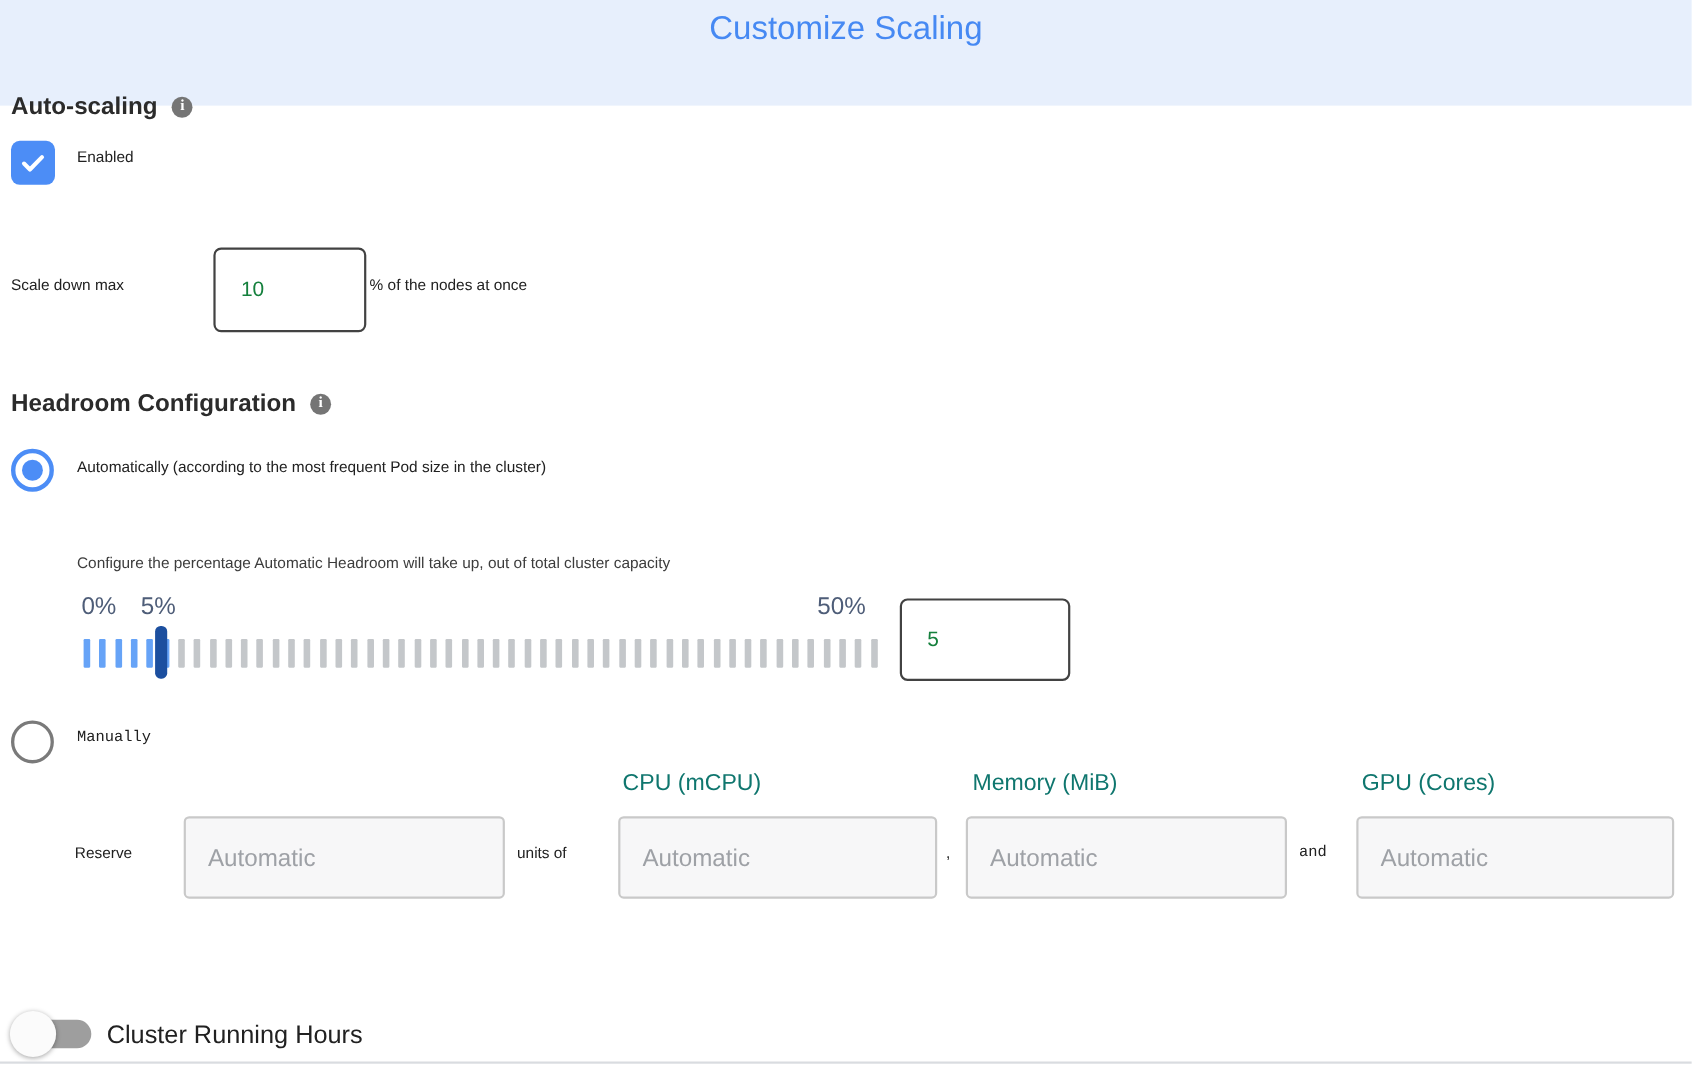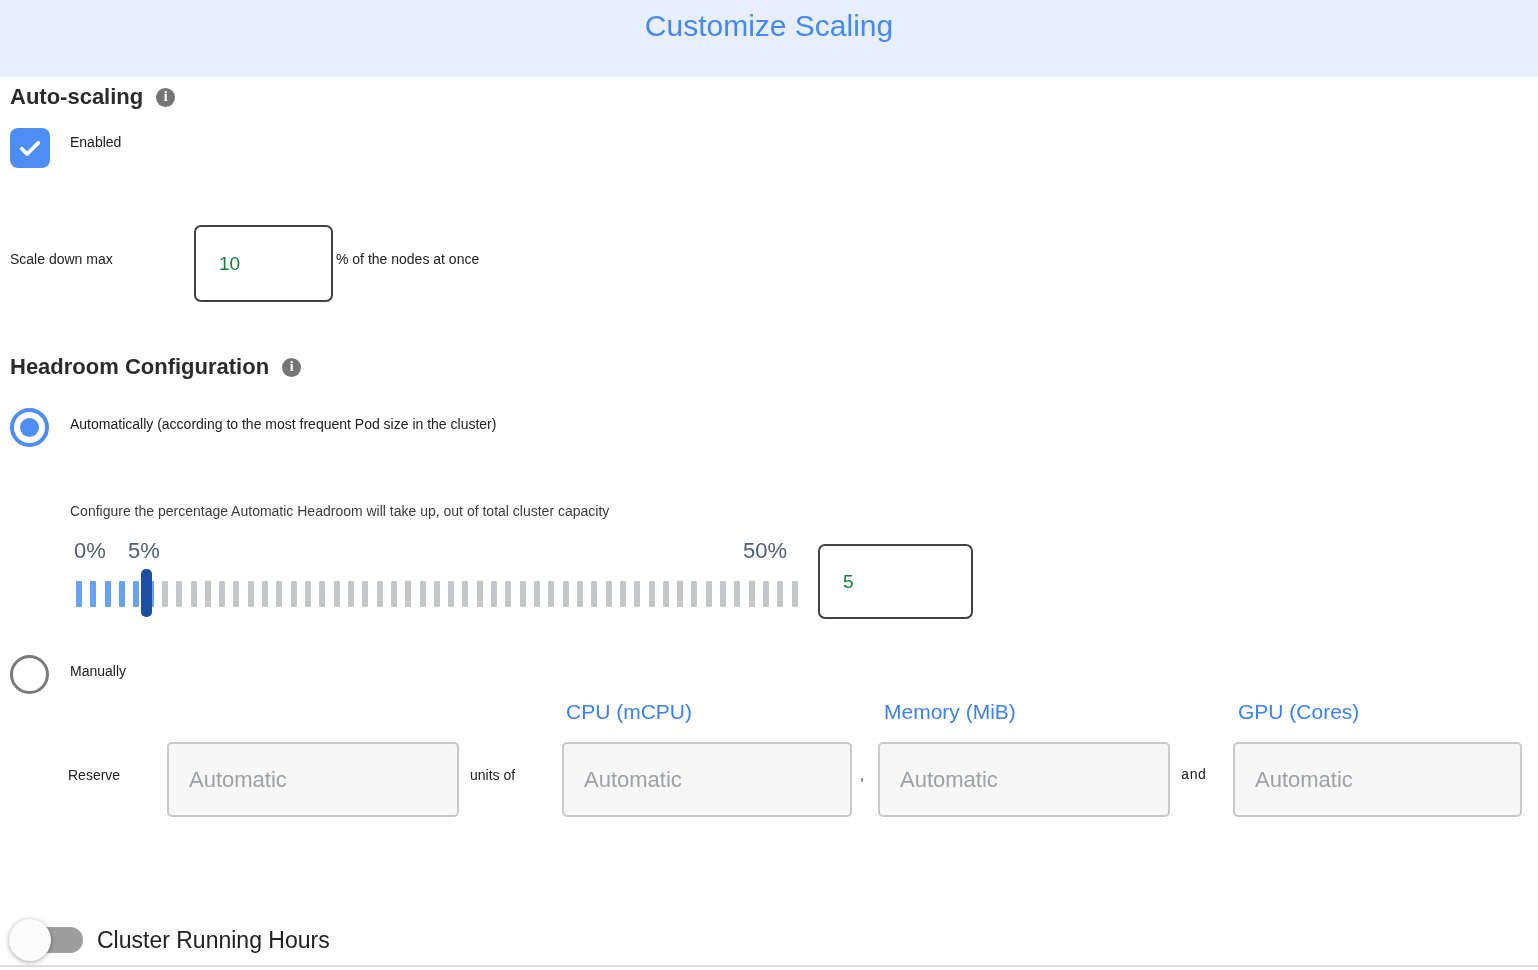--- a/index.html
+++ b/index.html
@@ -8,21 +8,21 @@
     font-family: "Liberation Sans", sans-serif;
     background: #ffffff;
     position: relative;
     overflow: hidden;
     color: #212121;
   }
   .abs { position: absolute; }
 
   
   .banner {
-    left: 0; top: 0; width: 1538px; height: 77px;
+    left: 0; top: 0; width: 1538px; height: 96px;
     background: var(--header-bg, #E7EFFC);
     text-align: center;
   }
   .banner-title {
     display: inline-block;
     margin-top: 9px;
     font-size: 30px;
     color: var(--title-blue, #4689F3);
   }
 
@@ -108,21 +108,21 @@
   .tick.active { background: var(--tick-active, #66A3F7); }
   .slider-handle {
     position: absolute; top: 31px;
     width: 11px; height: 48px;
     border-radius: 5px;
     background: var(--handle-navy, #1C4F9F);
     cursor: grab;
   }
 
   
-  .col-header { font-size: 21px; color: #3b82f6; white-space: nowrap; }
+  .col-header { font-size: 21px; color: #0f766e; white-space: nowrap; }
   .auto-input {
     background: #F7F7F8;
     border: 2px solid #C9C9C9;
     border-radius: 5px;
     font-family: "Liberation Sans", sans-serif;
     font-size: 22px;
     color: #212121;
     padding-left: 20px;
     outline: none;
   }
@@ -235,21 +235,21 @@
       <div class="tick"></div>
       <div class="tick"></div>
     </div>
   <div class="slider-handle" id="slider-handle" style="left: 65.1px;"></div>
 </div>
 <input class="abs value-input" style="left: 818px; top: 544px; width: 155px; height: 75px;" value="5">
 
 <div class="abs radio" style="left:10px; top:655px;" id="radio-manual">
   
 </div>
-<span class="abs txt" style="left:70px; top:663px;">Manually</span>
+<span class="abs txt" style="left:70px; top:663px;font-family:Liberation Mono, monospace;">Manually</span>
 
 <span class="abs col-header" style="left:566px; top:700px;">CPU (mCPU)</span>
 <span class="abs col-header" style="left:884px; top:700px;">Memory (MiB)</span>
 <span class="abs col-header" style="left:1238px; top:700px;">GPU (Cores)</span>
 
 <span class="abs txt" style="left:68px; top:767px;">Reserve</span>
 <input class="abs auto-input" style="left: 167px; top: 742px; width: 292px; height: 75px;" placeholder="Automatic">
 <span class="abs txt" style="left:470px; top:767px;">units of</span>
 <input class="abs auto-input" style="left: 562px; top: 742px; width: 290px; height: 75px;" placeholder="Automatic">
 <span class="abs txt" style="left:860px; top:767px;">,</span>

